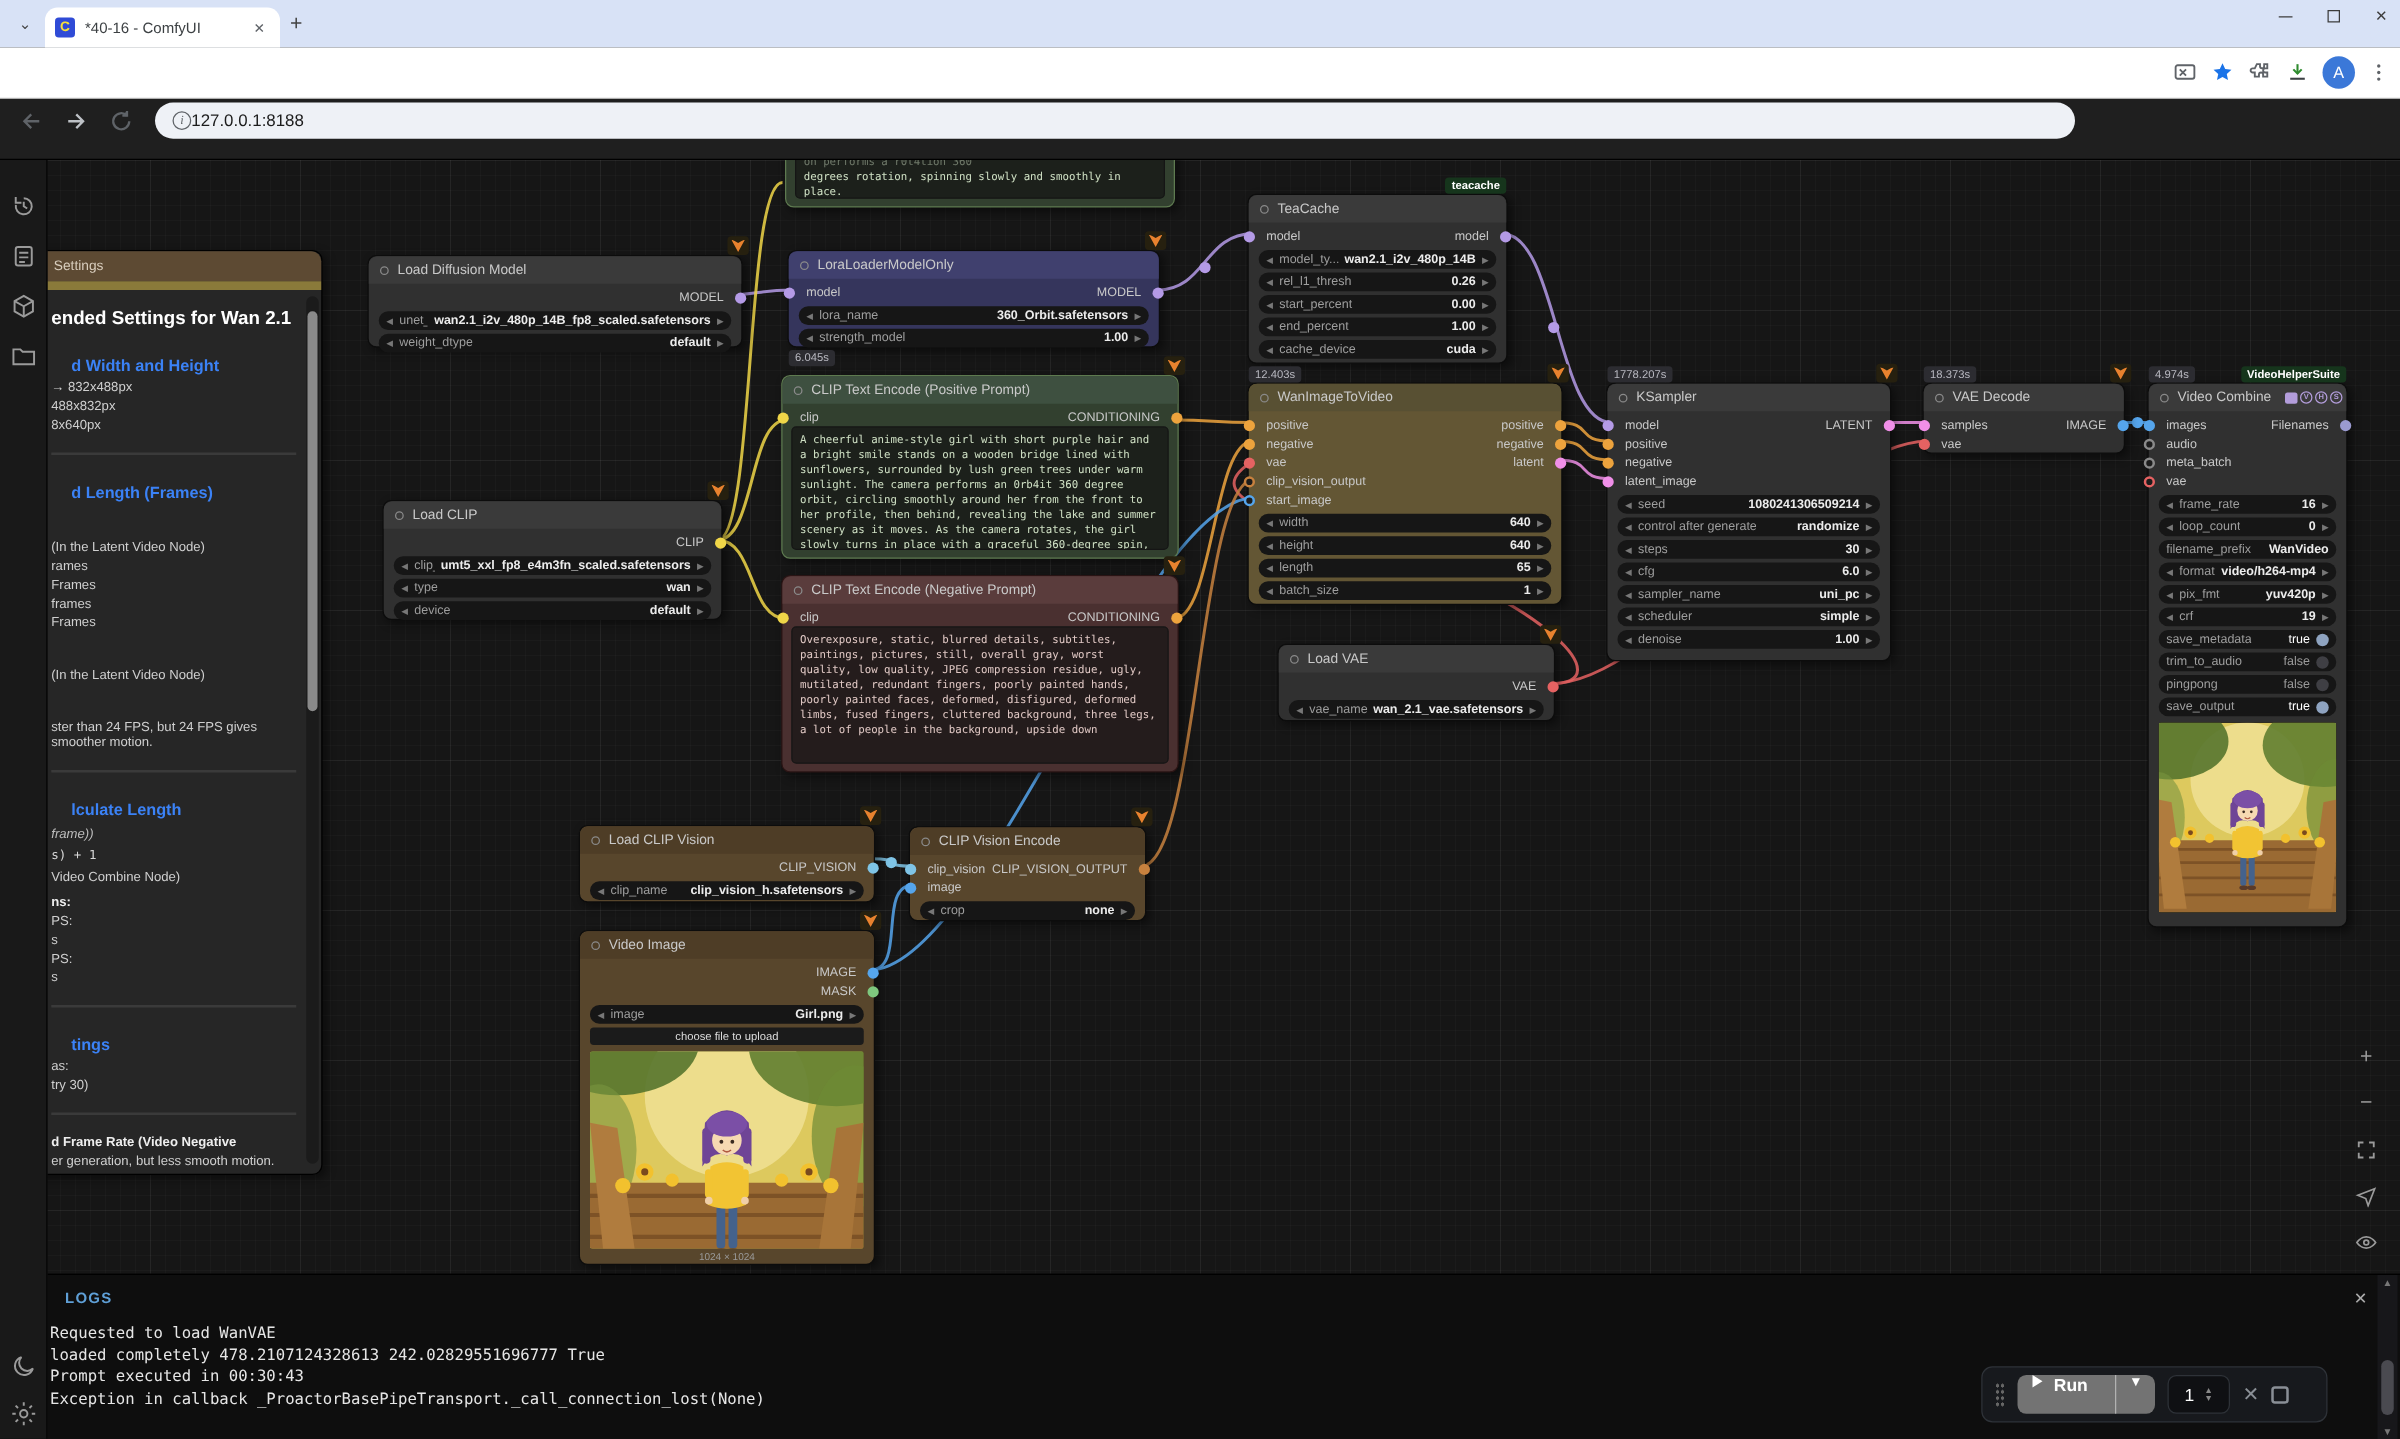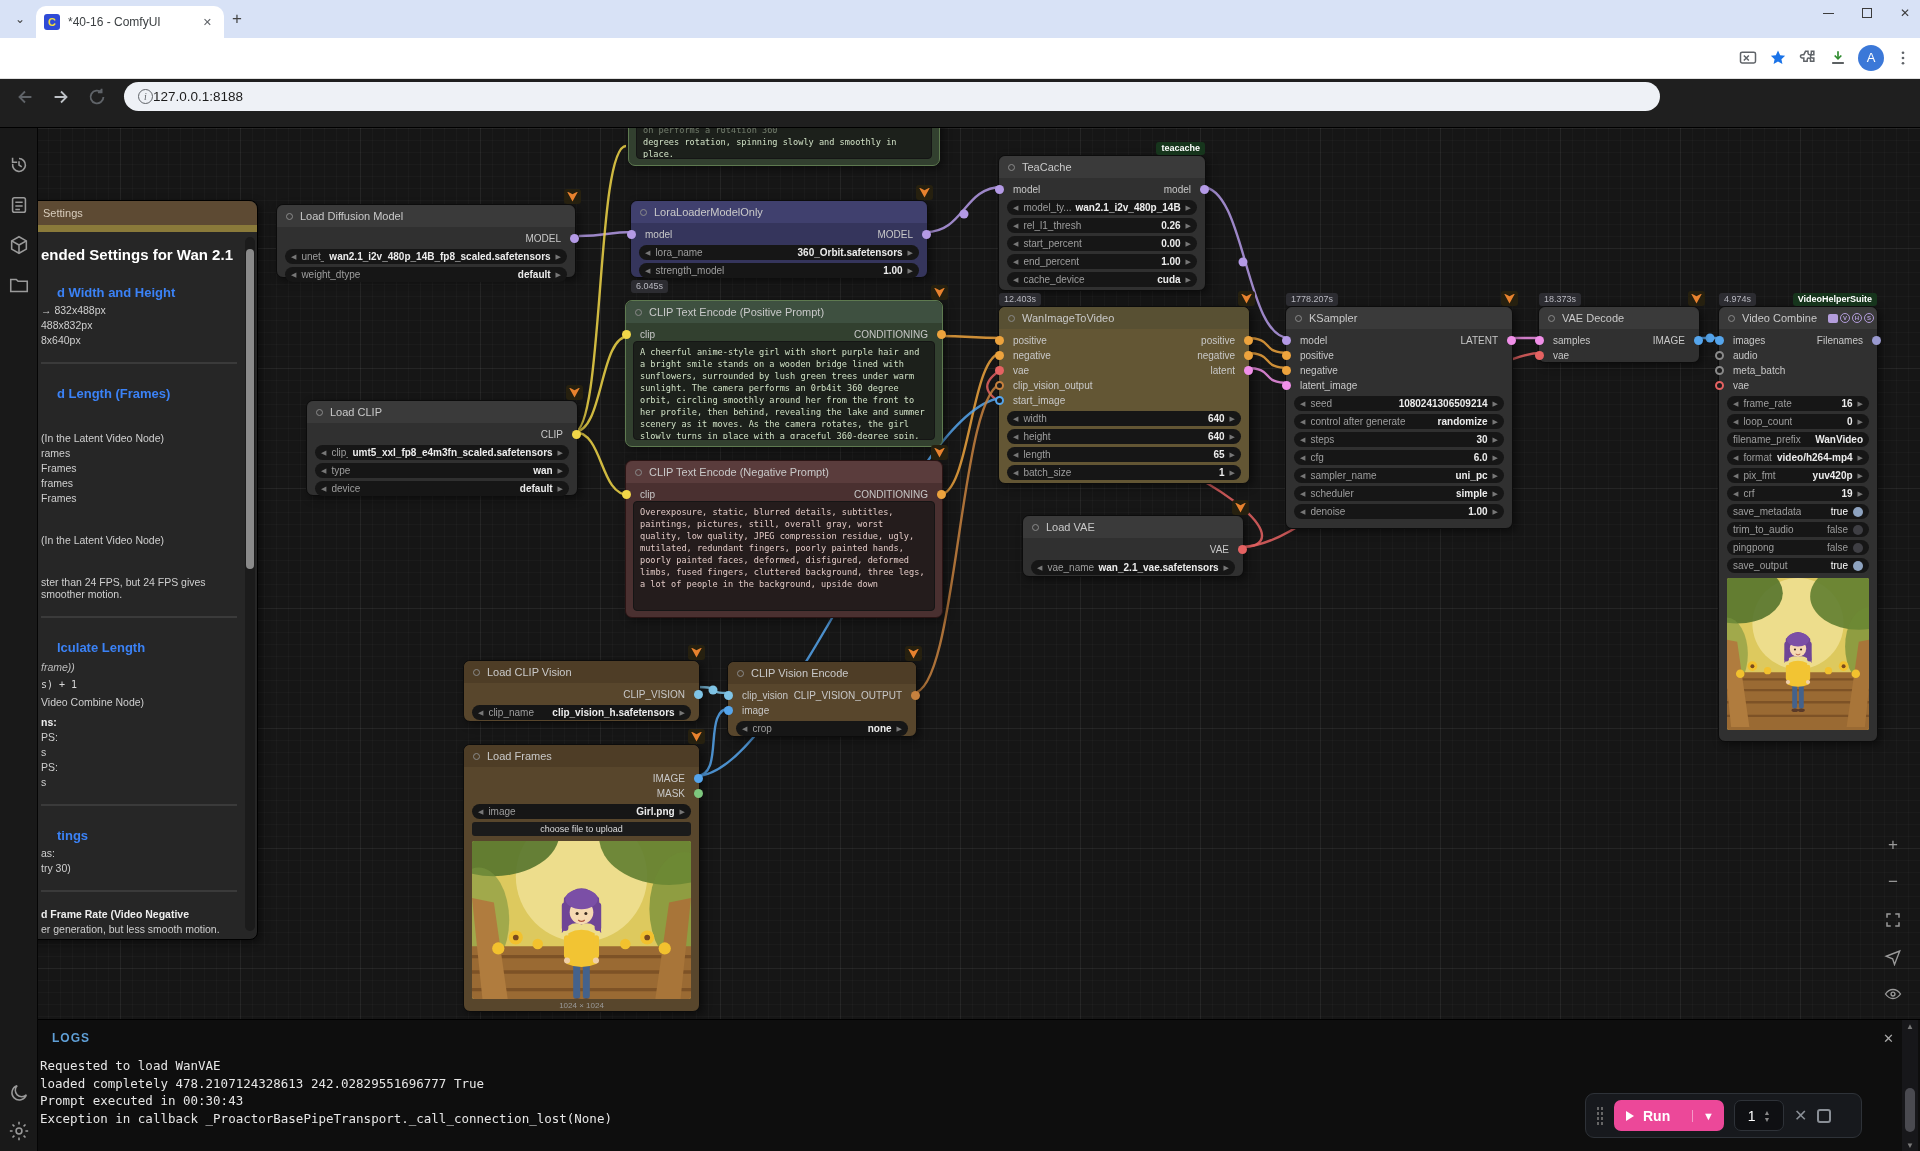--- a/index.html
+++ b/index.html
@@ -100,21 +100,21 @@
 .logs-title{position:absolute;left:52px;top:11px;font-size:12px;font-weight:bold;letter-spacing:1px;color:#5f9fd6}
 .logs-close{position:absolute;right:26px;top:11px;color:#aaa;font-size:13px}
 .logline{position:absolute;left:40px;font-family:"DejaVu Sans Mono",monospace;font-size:12.5px;color:#e6e6e6;white-space:pre}
 .logscroll{position:absolute;right:2px;top:0;width:16px;height:132px;background:#17171a}
 .logscroll .up{position:absolute;top:2px;left:4px;color:#777;font-size:8px}
 .logscroll .dn{position:absolute;bottom:2px;left:4px;color:#777;font-size:8px}
 .logthumb{position:absolute;left:3px;width:10px;top:68px;height:44px;background:#4a4a50;border-radius:5px}
 
 .runbar{position:absolute;left:1585px;top:1093px;width:277px;height:45px;background:#17191d;border:1px solid #2e3238;border-radius:9px;z-index:11;display:flex;align-items:center;padding:0 10px;gap:10px}
 .draghandle{width:8px;height:20px;background-image:radial-gradient(#666 1.1px,transparent 1.3px);background-size:4px 5px}
-.runbtn{width:110px;height:31px;background:#ec4899;border-radius:7px;display:flex;align-items:center;color:#fff;font-size:14px}
+.runbtn{width:110px;height:31px;background:#737373;border-radius:7px;display:flex;color:#fff;font-size:14px}
 .runbtn .play{margin-left:12px;width:0;height:0;border-left:8px solid #fff;border-top:5.5px solid transparent;border-bottom:5.5px solid transparent}
 .runbtn .rl{margin-left:9px;font-weight:bold}
 .runbtn .chev{margin-left:auto;margin-right:10px;border-left:1px solid rgba(255,255,255,.45);padding-left:10px;font-size:11px}
 .runcount{width:50px;height:31px;background:#0f1013;border:1px solid #2e3238;border-radius:7px;color:#fff;font-size:14px;display:flex;align-items:center;justify-content:center;gap:8px}
 .steppers{display:flex;flex-direction:column;font-size:7px;color:#888;line-height:7px}
 .runx{color:#8a8f96;font-size:16px}
 .runstop{width:14px;height:14px;border:2px solid #8a8f96;border-radius:3px}
 svg.icon{display:block}
 </style>
 </head>
@@ -278,21 +278,21 @@
       <path d="M696,776 C726,776 701,708 731,708" stroke="#55a5ec" stroke-width="2.4" fill="none" opacity="0.85"></path>
       <path d="M696,776 C786,776 914,398 1004,398" stroke="#55a5ec" stroke-width="2.4" fill="none" opacity="0.85"></path>
       <path d="M913,693 C958.5,693 958.5,383 1004,383" stroke="#c7813e" stroke-width="2.4" fill="none" opacity="0.85"></path>
       <path d="M696,687 C726,687 701,693 731,693" stroke="#7fc4e6" stroke-width="2.4" fill="none" opacity="0.85"></path>
       <circle cx="713" cy="690" r="4.5" fill="#7fc4e6"></circle>
     </svg>
   <div id="nodes">
       <div class="node green" style="left: 628px; top: -16px; width: 312px; height: 54px;">
         <div class="promptbox" style="top: 6px;"><div style="opacity: 0.45;">on performs a r0t4tion 360</div><div>degrees rotation, spinning slowly and smoothly in place.</div></div>
       </div>
-      <div class="node" style="left: 276px; top: 76px; width: 300px; height: 74px;">
+      <div class="node" style="left: 294px; top: 76px; width: 300px; height: 74px;">
         <div class="fox">
           <i></i>
         </div>
         <div class="nhead">
           <div class="ndot"></div>
           <span>Load Diffusion Model</span>
         </div>
         <div class="prow" style="margin-top: 4px;">
           <div class="pout">MODEL</div>
           <div class="pdot out" style="background: rgb(180, 154, 230);"></div>
@@ -745,21 +745,21 @@
           <span class="wv">none</span>
           <span class="arr">▶</span>
         </div>
       </div>
       <div class="node brown" style="left: 463px; top: 616px; width: 237px; height: 268px;">
         <div class="fox">
           <i></i>
         </div>
         <div class="nhead">
           <div class="ndot"></div>
-          <span>Load Frames</span>
+          <span>Video Image</span>
         </div>
         <div class="prow" style="margin-top: 4px;">
           <div class="pout">IMAGE</div>
           <div class="pdot out" style="background: rgb(85, 165, 236);"></div>
         </div>
         <div class="prow">
           <div class="pout">MASK</div>
           <div class="pdot out" style="background: rgb(126, 199, 126);"></div>
         </div>
         <div class="widget">

